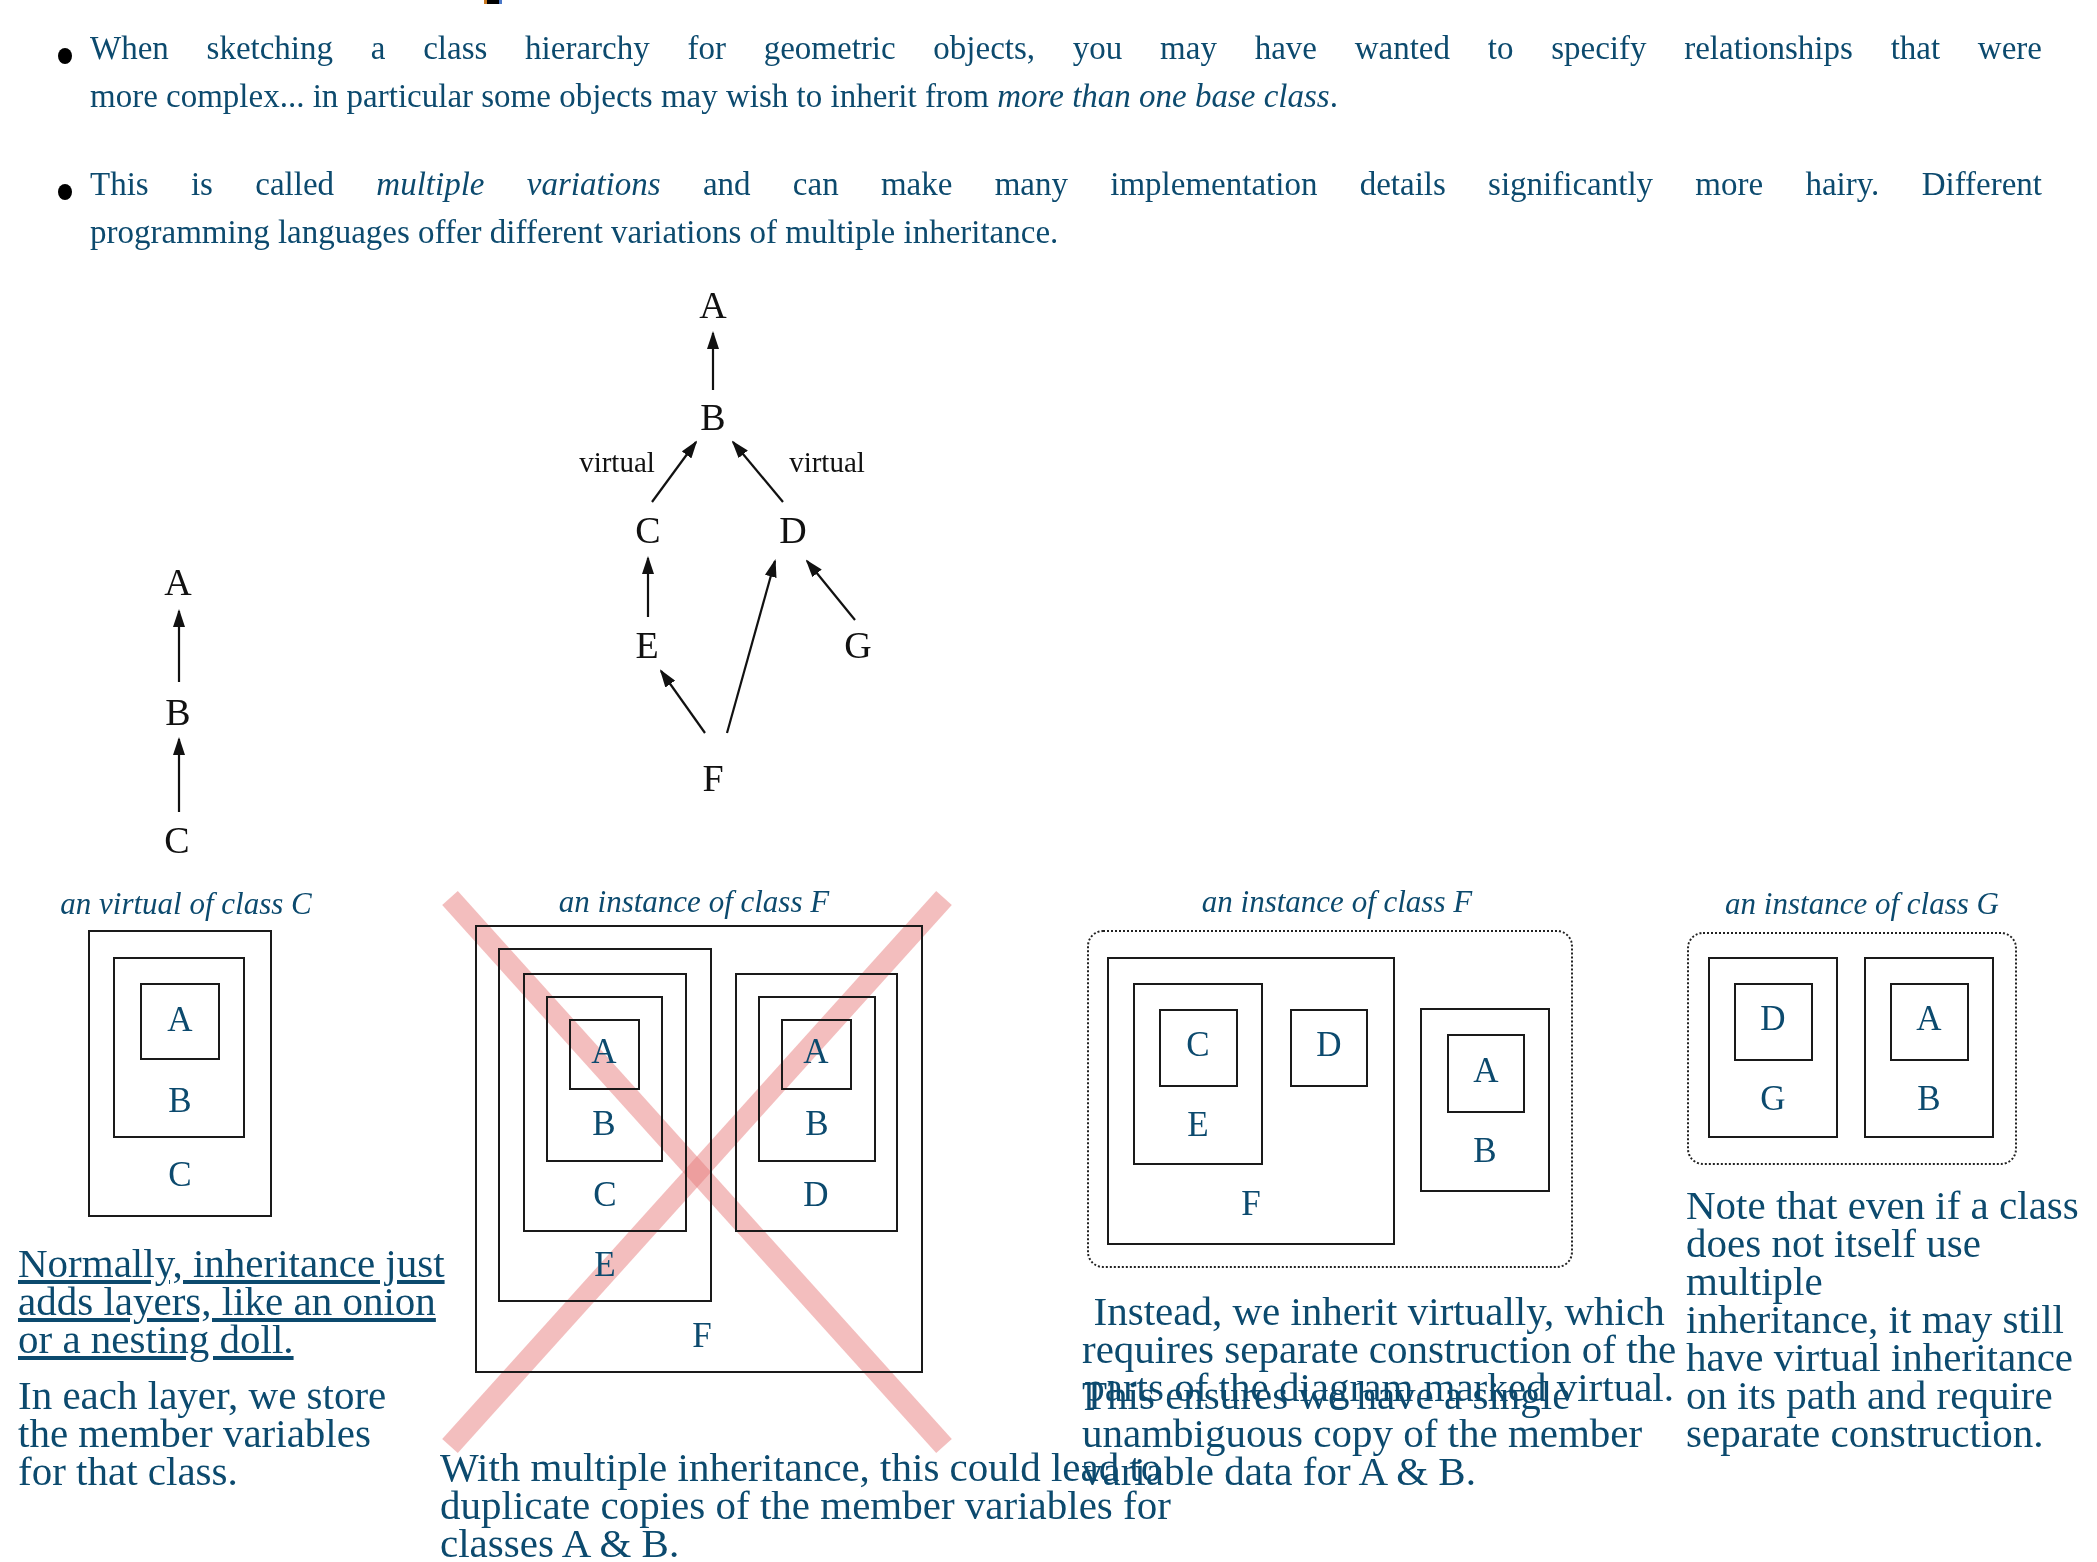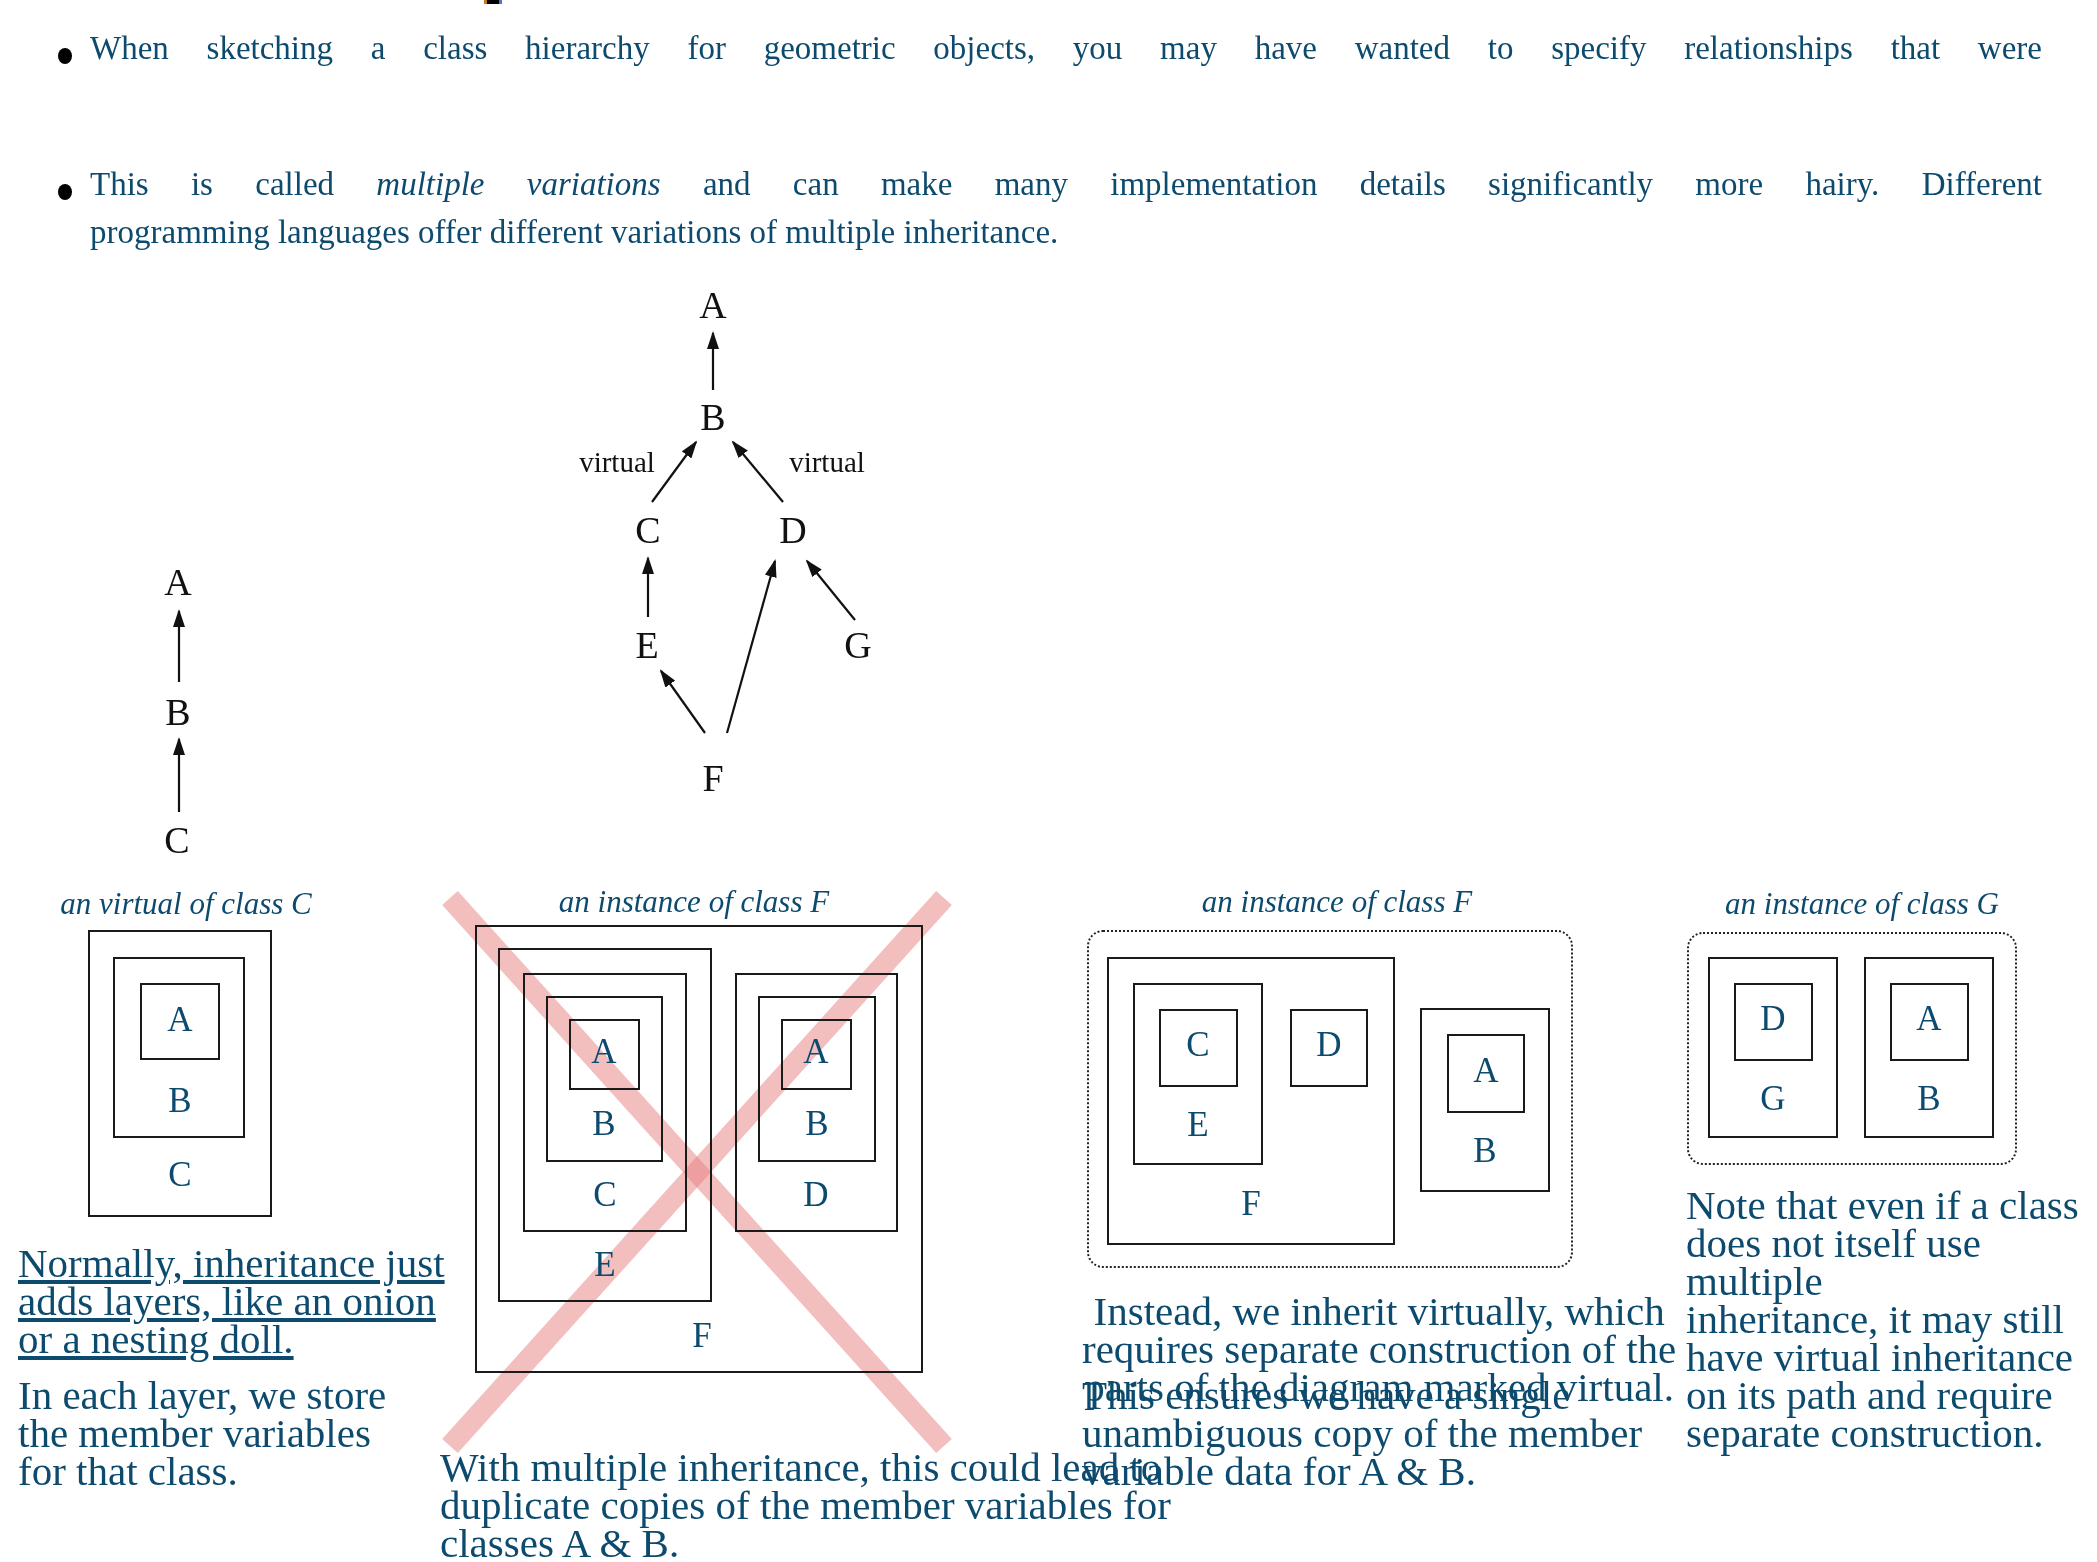--- a/index.html
+++ b/index.html
@@ -30,20 +30,21 @@
 </head>
 <body>
 
 <div class="stage">
 
   <div class="title-frag"></div>
 
   <span class="bullet-dot" style="left:58px;top:48px;"></span>
   <div class="bullet-text" style="top:24px;">
     <span class="line line-justify">When sketching a class hierarchy for geometric objects, you may have wanted to specify relationships that were</span>
+    <span class="line"><span>more complex... in particular some objects may wish to inherit from </span><span class="em">more than one base class</span><span>.</span></span>
   </div>
 
   <span class="bullet-dot" style="left:58px;top:184px;"></span>
   <div class="bullet-text" style="top:160px;">
     <span class="line line-justify"><span>This is called </span><span class="em">multiple variations</span><span> and can make many implementation details significantly more hairy. Different</span></span>
     <span class="line">programming languages offer different variations of multiple inheritance.</span>
   </div>
 
   <svg class="abs" style="left:100px;top:270px;" width="860" height="620" viewBox="0 0 860 620">
     <defs>

